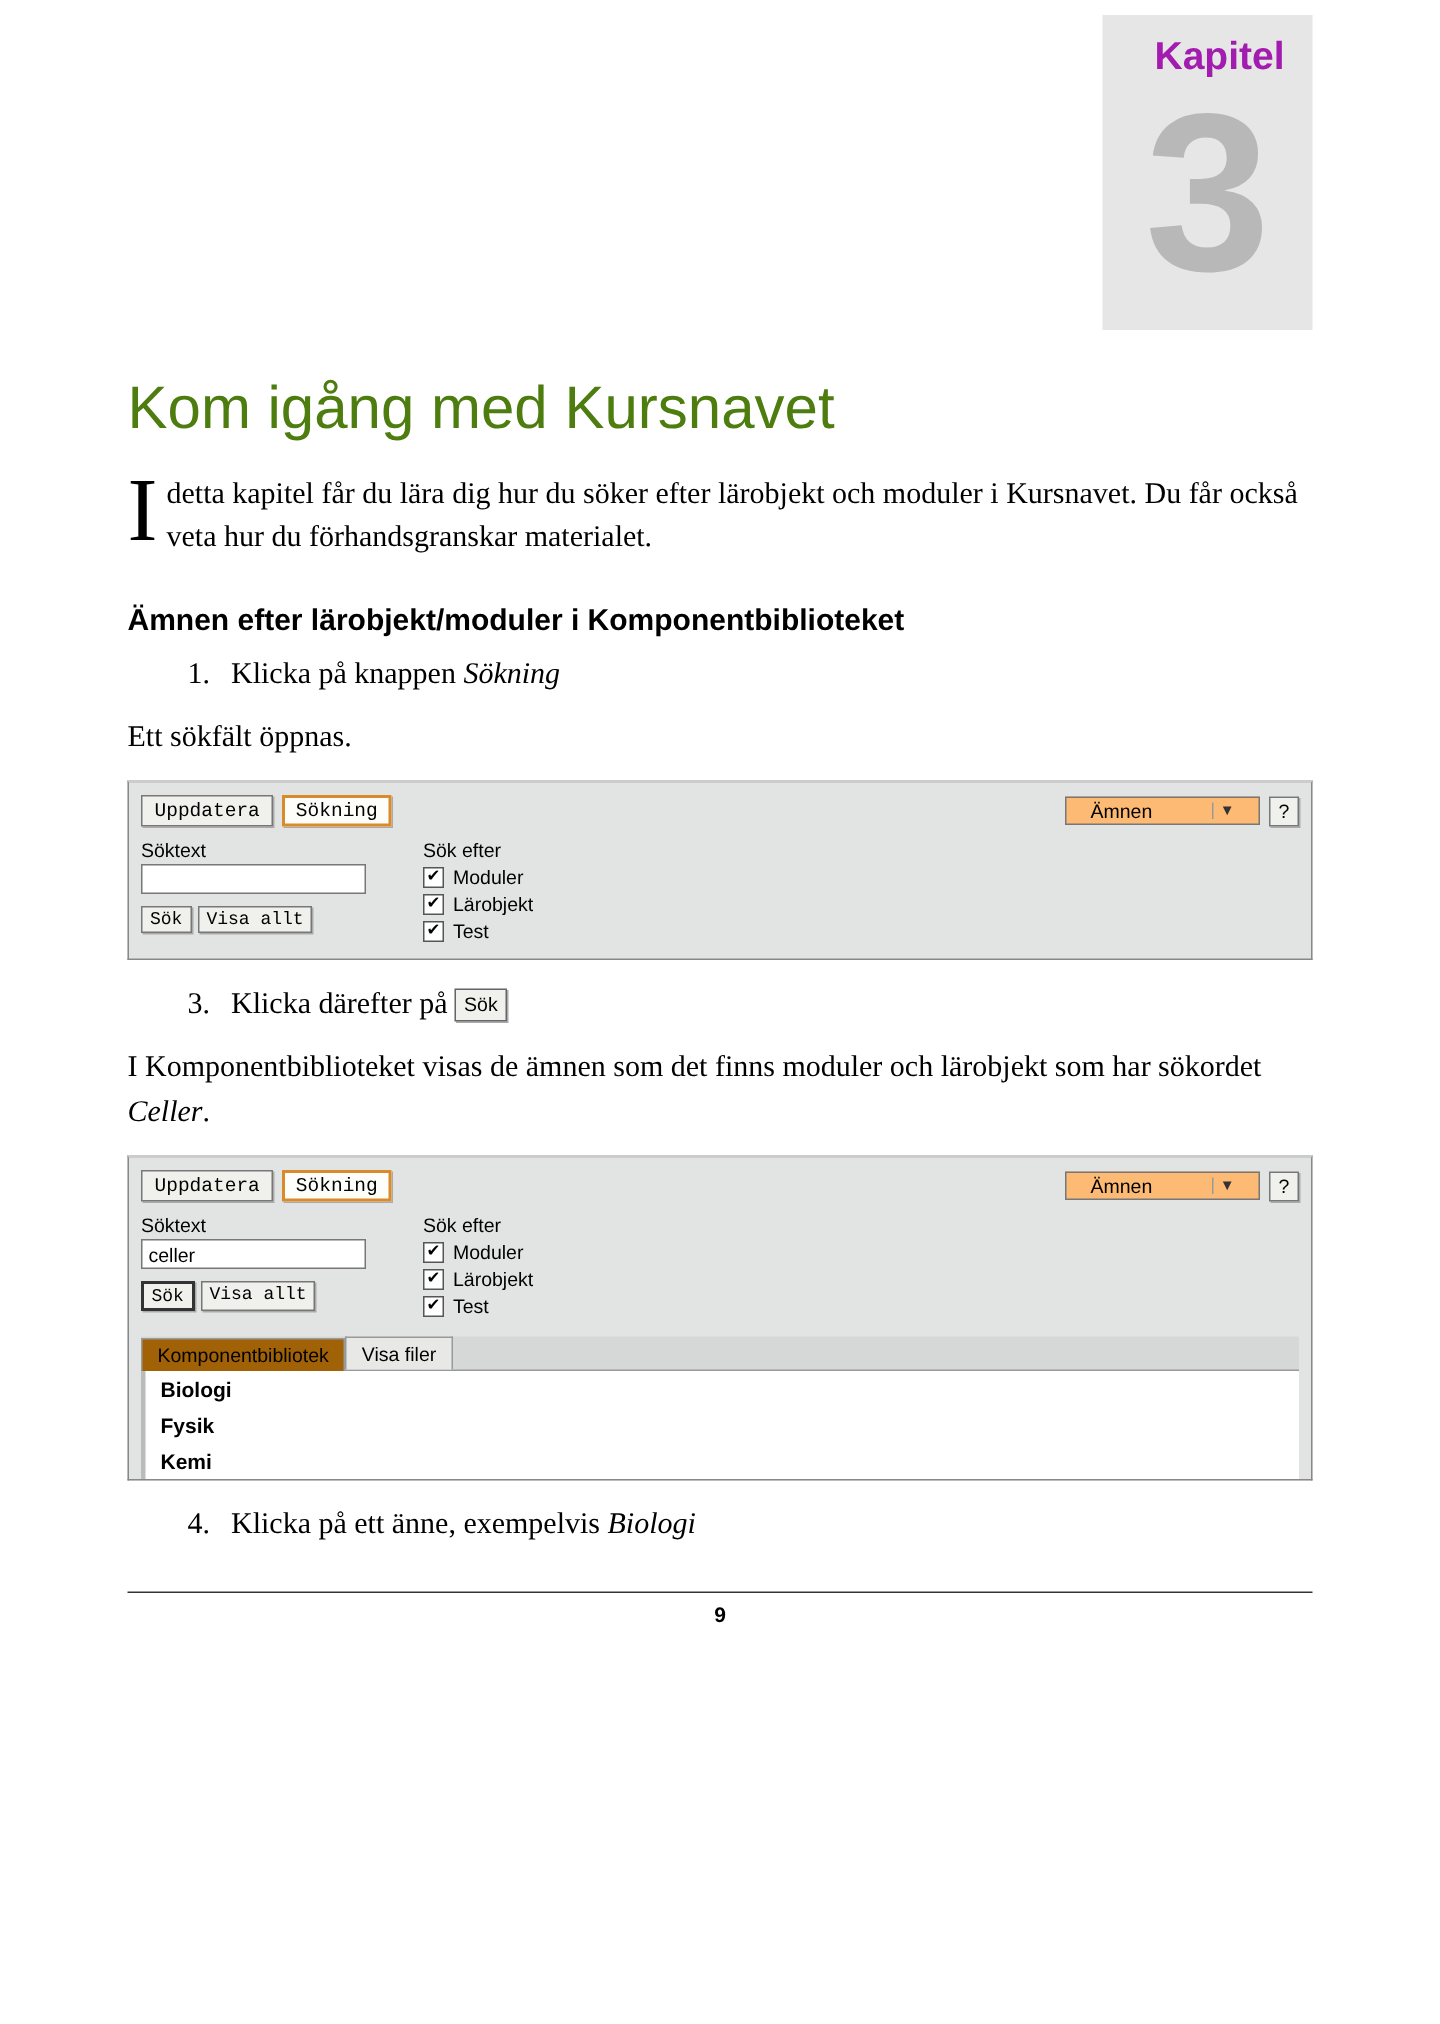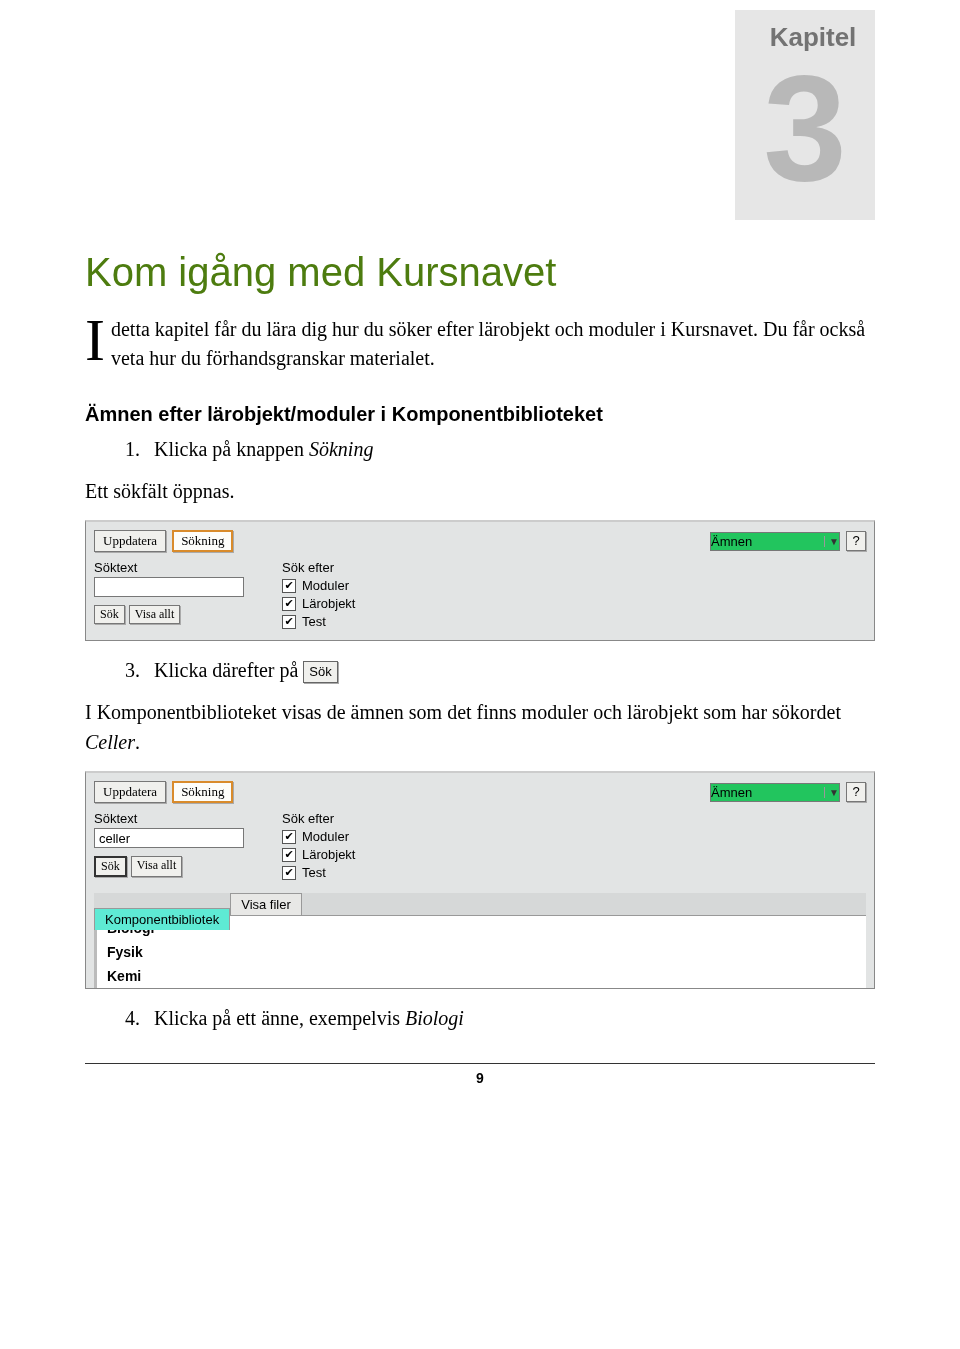--- a/index.html
+++ b/index.html
@@ -22,21 +22,21 @@
     width: 140px;
     height: 210px;
     background: #e6e6e6;
     text-align: center;
     padding-top: 12px;
   }
   .chapter-label {
     font-family: Arial, Helvetica, sans-serif;
     font-weight: bold;
     font-size: 26px;
-    color: #737373;
+    color: #a21caf;
     padding-left: 16px;
   }
   .chapter-number {
     font-family: Arial, Helvetica, sans-serif;
     font-weight: bold;
     font-size: 150px;
     color: #b8b8b8;
     line-height: 1;
     margin-top: 0;
   }
@@ -98,38 +98,38 @@
   .toolbar-row {
     display: flex;
     align-items: center;
     gap: 6px;
     margin-bottom: 8px;
   }
   .ui-btn {
     background: #f0f0ed;
     border: 1px solid #777;
     padding: 2px 8px;
-    font-family: Liberation Serif, serif;
+    font-family: Liberation Mono, monospace;
     font-size: 13px;
     cursor: pointer;
     box-shadow: 1px 1px 0 #aaa;
   }
   .ui-btn.active {
     border: 2px solid #d98b2b;
     background: #fdfdfa;
     padding: 1px 7px;
   }
   .ui-btn.small {
     padding: 1px 5px;
     font-size: 12px;
   }
   .ui-select {
-    background: #22c55e;
+    background: #fdba74;
     border: 1px solid #777;
-    padding: 1px 0;
+    padding: 1px 16px;
     font-size: 13px;
     width: 130px;
     display: inline-flex;
     align-items: center;
     justify-content: space-between;
   }
   .ui-select .caret {
     border-left: 1px solid #999;
     padding-left: 4px;
     font-size: 10px;
@@ -196,23 +196,23 @@
   .tab {
     padding: 3px 10px;
     font-size: 13px;
     border: 1px solid #999;
     border-bottom: none;
     background: #e8e8e6;
     margin-right: 0;
     cursor: pointer;
   }
   .tab.active {
-    background: #5eead4;
+    background: #a16207;
     position: relative;
-    top: 15px;
+    top: 1px;
   }
   .subject-list {
     background: #fff;
     border-left: 3px solid #bbb;
   }
   .subject-item {
     padding: 4px 10px;
     font-weight: bold;
     font-size: 14px;
     font-family: Verdana, Arial, sans-serif;

